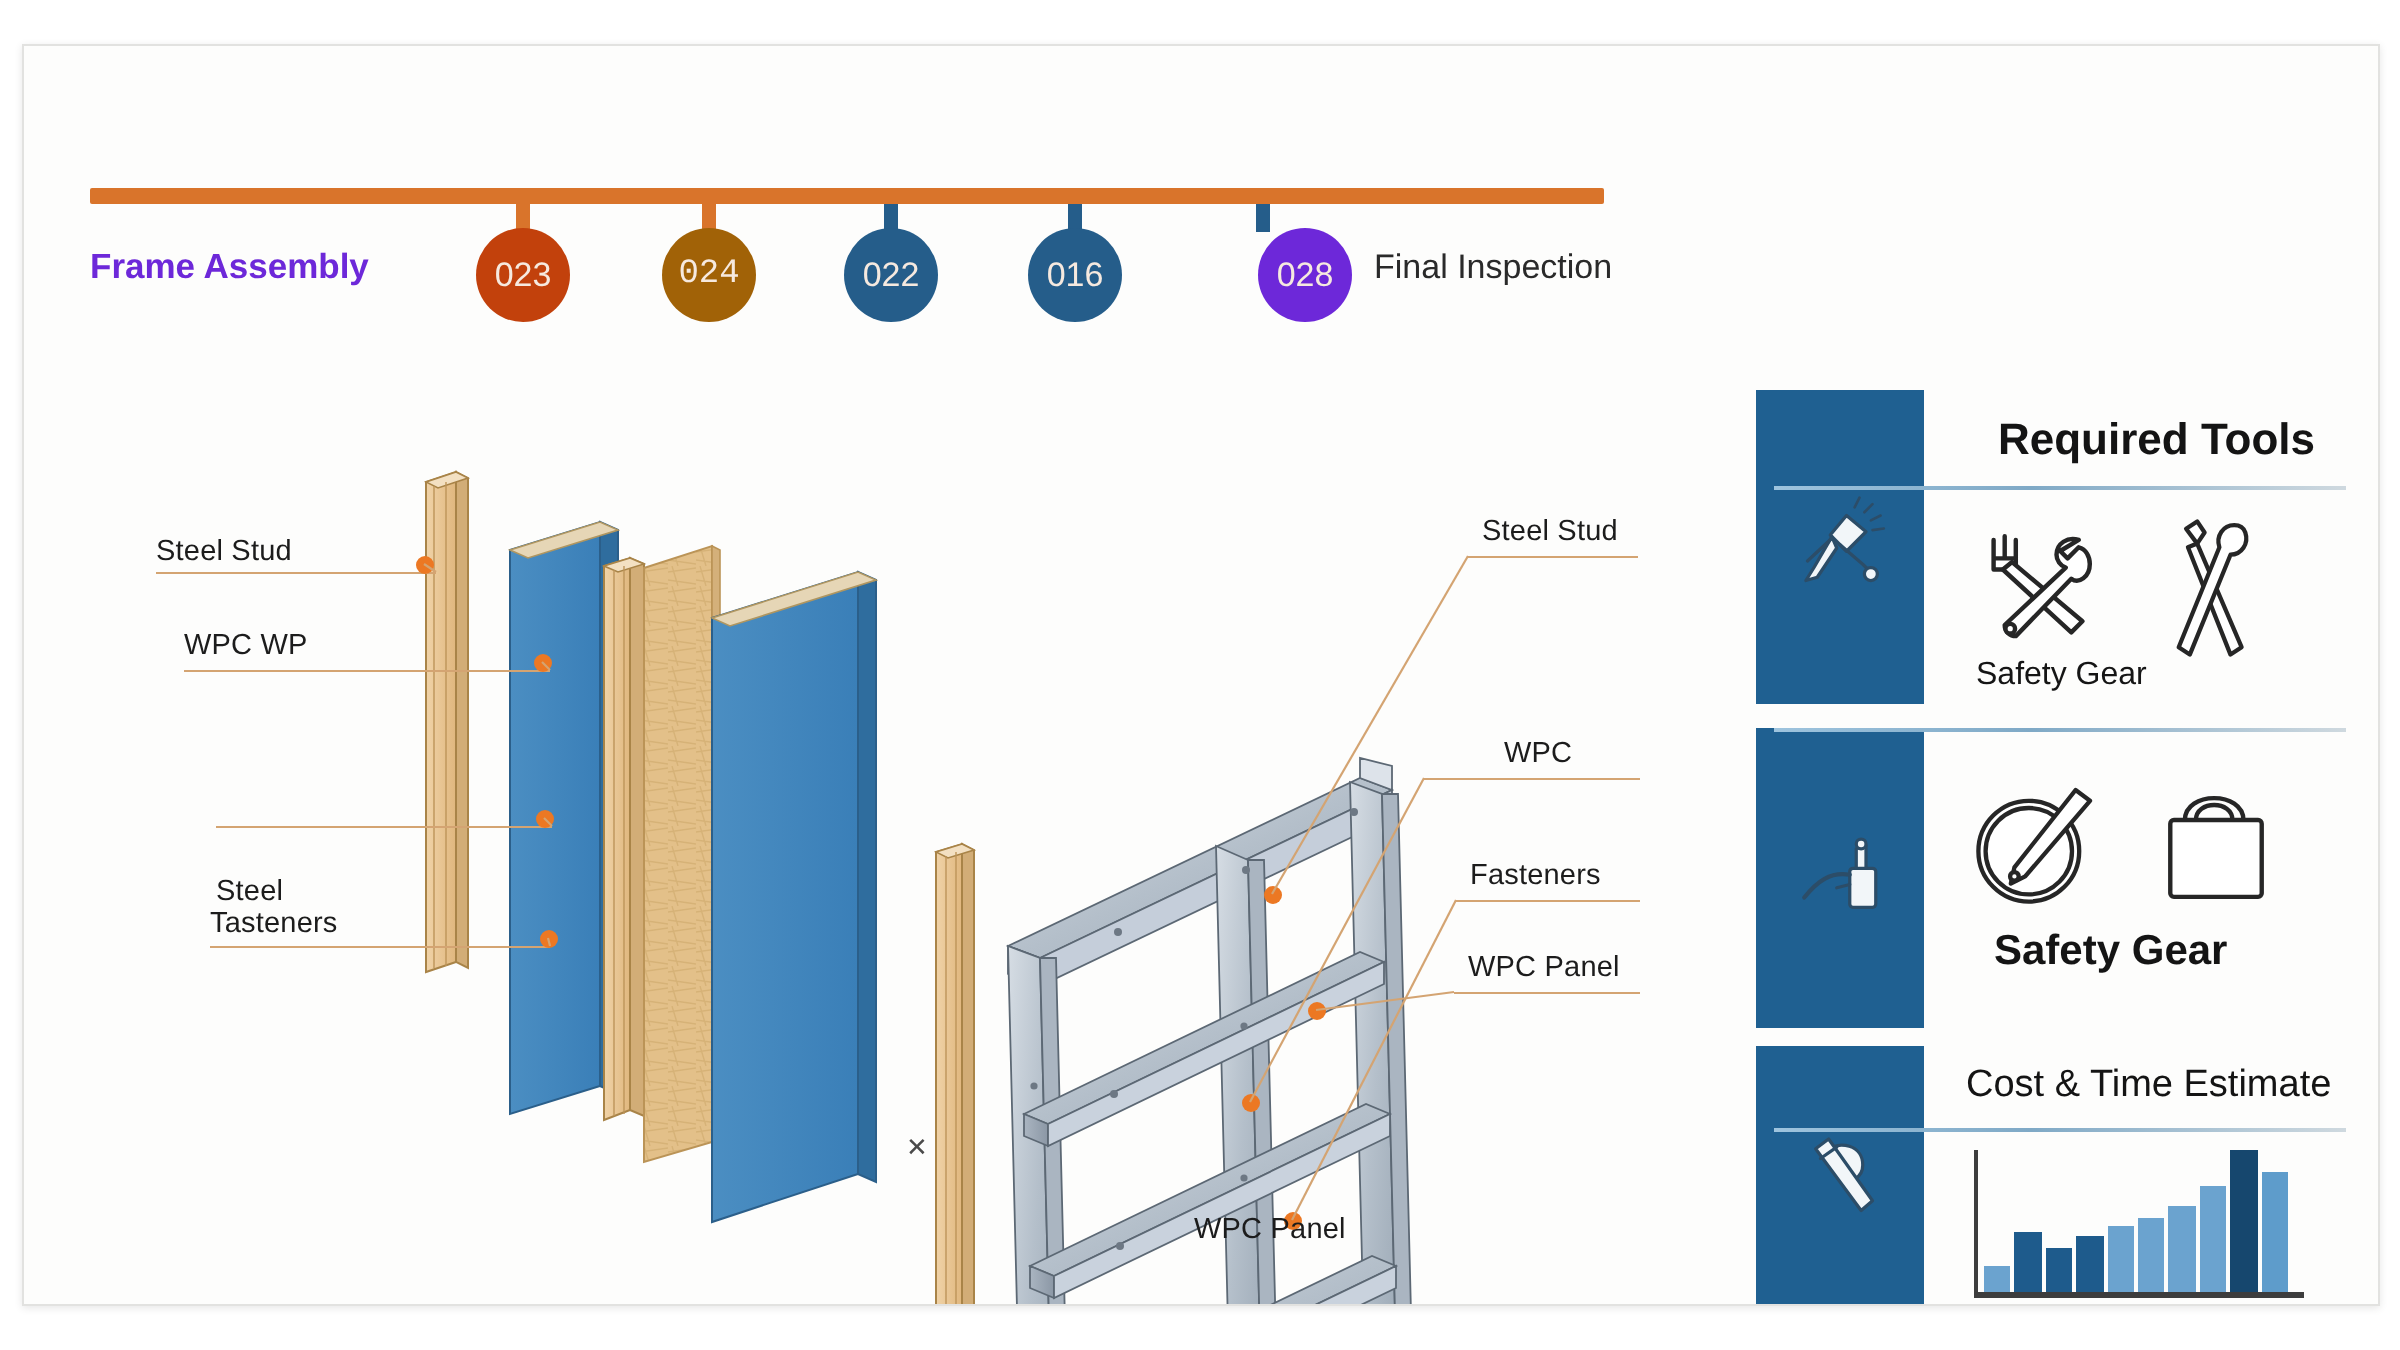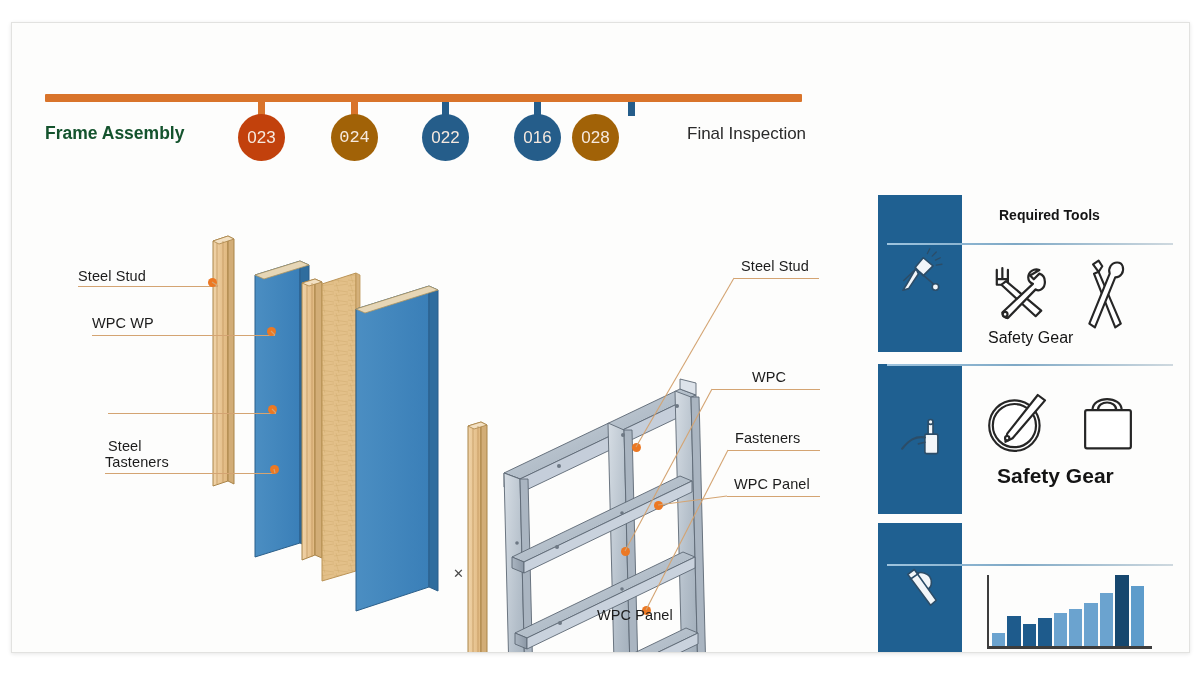--- a/index.html
+++ b/index.html
@@ -34,21 +34,21 @@
     position: absolute; top: 79px; width: 7px; height: 14px;
   }
   .badge {
     position: absolute; top: 91px;
     width: 47px; height: 47px; border-radius: 50%;
     color: #f6e9df; font-size: 17px;
     display: flex; align-items: center; justify-content: center;
   }
   #stage-start {
     position: absolute; left: 33px; top: 100px;
-    font-size: 17.5px; font-weight: bold; color: #14532d; white-space: nowrap;
+    font-size: 17.5px; font-weight: bold; color: #6d28d9; white-space: nowrap;
   }
   #stage-end {
     position: absolute; left: 675px; top: 101px;
     font-size: 17px; color: #2a2a2a; white-space: nowrap;
   }
 
   
   #diagram { position: absolute; left: 0; top: 160px; width: 848px; height: 471px; }
   .lbl {
     position: absolute; font-size: 14.5px; color: #1c1c1c;
@@ -102,21 +102,21 @@
       <div class="tick" style="left: 339px; background: rgb(217, 116, 43);"></div>
       <div class="tick" style="left: 430px; background: rgb(37, 93, 138);"></div>
       <div class="tick" style="left: 522px; background: rgb(37, 93, 138);"></div>
       <div class="tick" style="left: 616px; background: rgb(37, 93, 138);"></div>
     </div>
   <div id="badges">
       <div class="badge" style="left: 226px; background: #c2410c;">023</div>
       <div class="badge" style="left: 319px; background: #a16207; font-family: Liberation Mono, monospace;">024</div>
       <div class="badge" style="left: 410px; background: rgb(37, 93, 138);">022</div>
       <div class="badge" style="left: 502px; background: rgb(37, 93, 138);">016</div>
-      <div class="badge" style="left: 560px; background: #a16207;">028</div>
+      <div class="badge" style="left: 617px; background: #6d28d9;">028</div>
     </div>
   <div id="stage-start">Frame Assembly</div>
   <div id="stage-end">Final Inspection</div>
 
   <div id="diagram">
 
     <svg width="848" height="471" viewBox="0 0 848 471" style="position:absolute;left:0;top:0;">
       <defs>
         <linearGradient id="gPanel" x1="0" y1="0" x2="1" y2="0">
           <stop offset="0" stop-color="#4b8ec2"></stop>
@@ -311,21 +311,21 @@
     </g>
     <g stroke="#2c4d68" stroke-width="1.6" stroke-linecap="round">
       <path d="M47 10 L52 5"></path>
               <path d="M51 15 L57 12"></path>
               <path d="M52 21 L59 20"></path>
       <path d="M41 7 L44 1"></path>
     </g>
   </svg>
         </div>
         <div class="panel-rule" style="left: 18px; top: 48px; width: 286px;"></div>
-        <div class="panel-title" style="left: 130px; top: 12px; font-size: 14px; font-weight: bold;">Required Tools</div>
+        <div class="panel-title" style="left: 130px; top: 12px; font-size: 22px; font-weight: bold;">Required Tools</div>
         <div class="panel-sub" style="left: 119px; top: 134px; font-size: 16px; font-weight: normal;">Safety Gear</div>
         <div class="tool-row" style="left: 113px; top: 62px;">
           <svg id="ic-wrench-screwdriver-icon" viewBox="0 0 80 80" width="74" height="74">
     <g fill="#ffffff" stroke="#262626" stroke-width="2.4" stroke-linejoin="round" stroke-linecap="round">
       <path d="M16 14 L16 24 M22 12 L22 24 M28 14 L28 24 M16 24 L28 24 L28 30 L16 30 Z"></path>
       <path d="M21 30 L58 64 L64 58 L26 26 Z"></path>
       <path d="M62 14 C56 12, 50 16, 50 22 C50 25, 52 28, 55 29 L22 60 A6 6 0 0 0 28 66 L58 35 C62 38, 68 34, 68 27 C68 23, 66 19, 62 18 L56 24 L52 20 Z"></path>
       <circle cx="25" cy="62" r="2.6"></circle>
     </g>
   </svg>
@@ -374,20 +374,21 @@
         <div class="panel-icon" style="height: 132px; background: rgb(31, 96, 145);">
           <svg id="ic-hammer-icon" viewBox="0 0 64 64" width="52" height="52">
     <g fill="#f2f6f9" stroke="#2c4d68" stroke-width="2" stroke-linejoin="round" stroke-linecap="round">
       <path d="M22 16 C32 8, 46 12, 46 24 C46 32, 38 36, 32 32"></path>
       <path d="M17 14 L25 8 L52 46 L45 52 Z"></path>
       <path d="M20 20 L30 13"></path>
     </g>
   </svg>
         </div>
         <div class="panel-rule" style="left: 18px; top: 41px; width: 286px;"></div>
+        <div class="panel-title" style="left: 114px; top: 9px; font-size: 19px; font-weight: normal;">Cost &amp; Time Estimate</div>
         <div id="chart" style="left: 118px; top: 52px; width: 165px; height: 74px;">
           <div class="axis-y"></div>
           <div class="axis-x"></div>
           <div id="bars">
             <div class="bar" title="18" style="height: 18%; background: rgb(107, 163, 207);"></div>
             <div class="bar" title="42" style="height: 42%; background: rgb(30, 91, 140);"></div>
             <div class="bar" title="31" style="height: 31%; background: rgb(30, 91, 140);"></div>
             <div class="bar" title="40" style="height: 40%; background: rgb(30, 91, 140);"></div>
             <div class="bar" title="47" style="height: 47%; background: rgb(107, 163, 207);"></div>
             <div class="bar" title="52" style="height: 52%; background: rgb(107, 163, 207);"></div>

